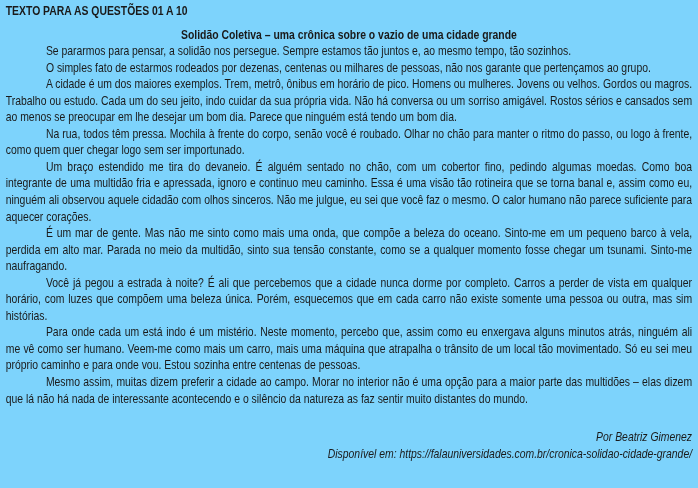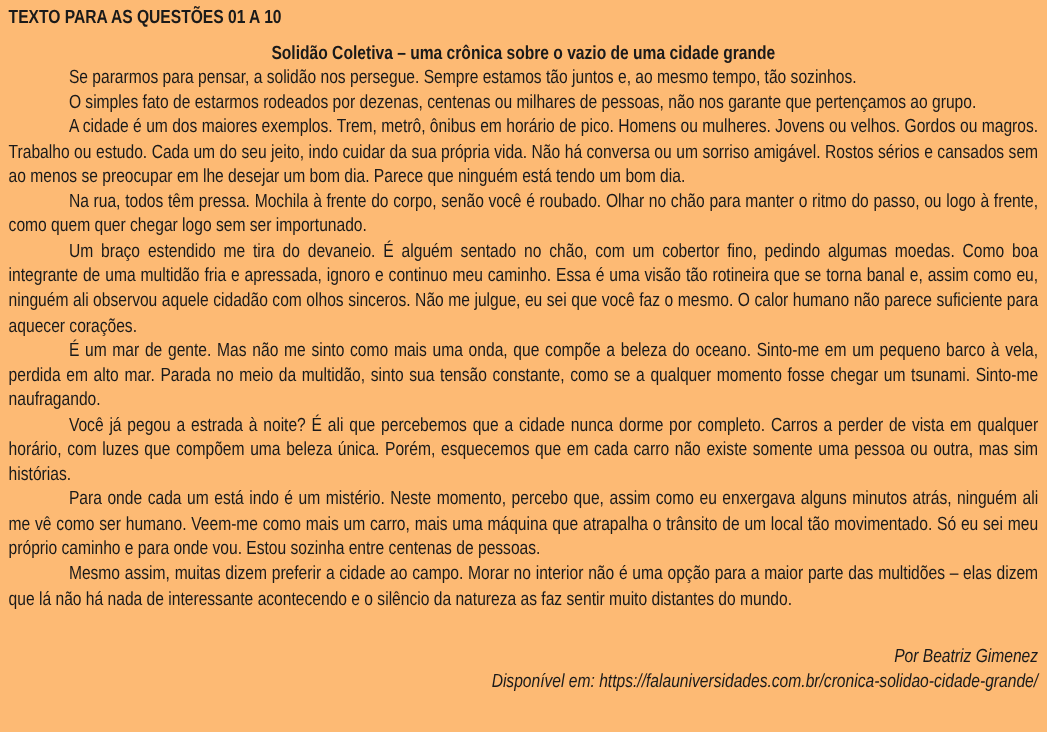--- a/index.html
+++ b/index.html
@@ -4,21 +4,21 @@
 <style>
   html, body {
     margin: 0;
     padding: 0;
     background: #ffffff;
   }
   .page {
     position: relative;
     width: 698px;
     height: 488px;
-    background: #fdba74;
+    background: #7dd3fc;
     overflow: hidden;
     font-family: "Liberation Sans", sans-serif;
   }
   
   .doc {
     width: 851px;
     transform: scaleX(0.82);
     transform-origin: 0 0;
     box-sizing: border-box;
     padding: 3px 7px 0 7px;

